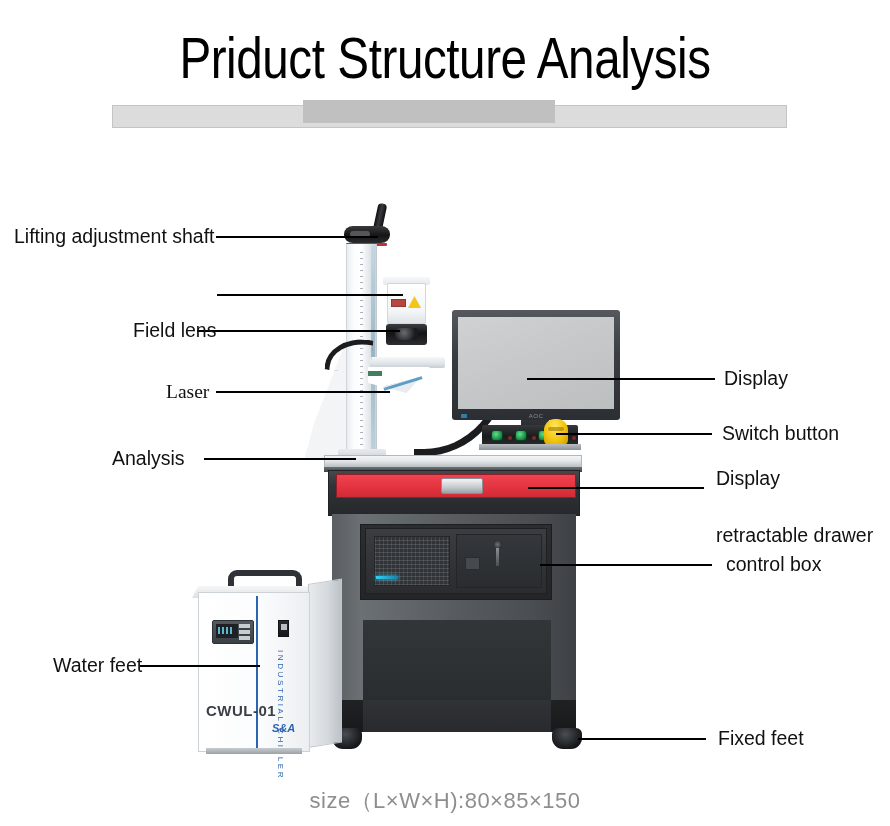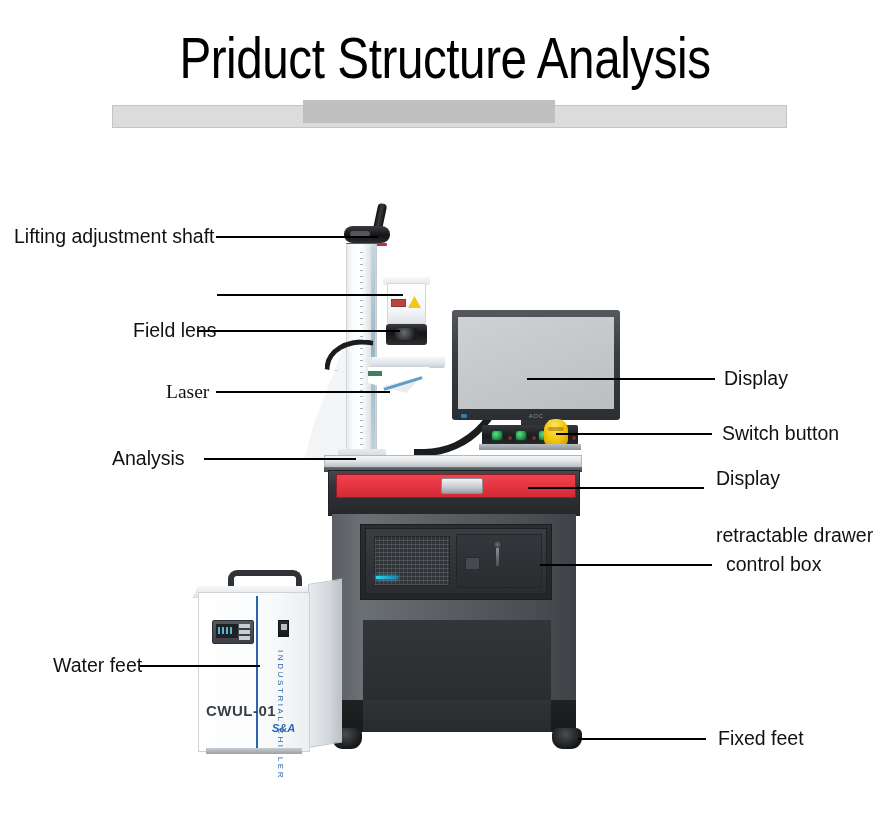--- a/index.html
+++ b/index.html
@@ -587,13 +587,14 @@
   <div class="label l" style="left:112px; top:446px;">Analysis</div>
   <div class="label l" style="left:53px; top:653px;">Water feet</div>
 
   <div class="label r" style="left:724px; top:366px;">Display</div>
   <div class="label r" style="left:722px; top:421px;">Switch button</div>
   <div class="label r" style="left:716px; top:466px;">Display</div>
   <div class="label r" style="left:716px; top:491px;margin-top:32px;">retractable drawer</div>
   <div class="label r" style="left:726px; top:552px;">control box</div>
   <div class="label r" style="left:718px; top:726px;">Fixed feet</div>
 
+  <div class="caption">size（L×W×H):80×85×150</div>
 </div>
 
 </body></html>

